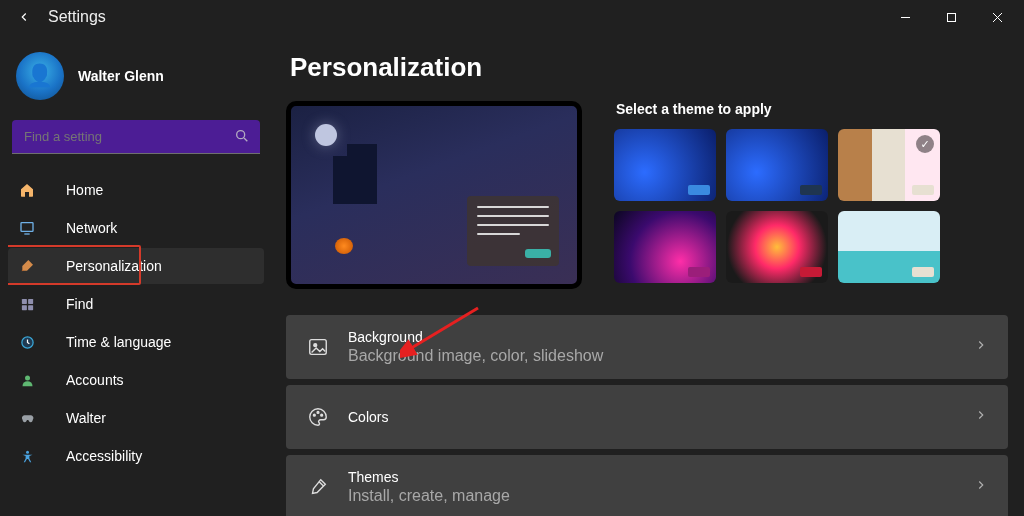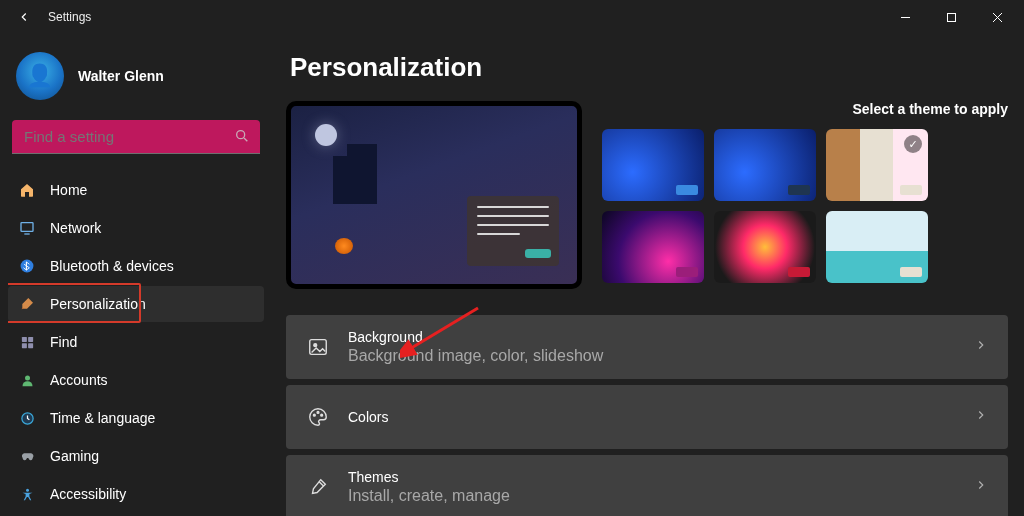--- a/index.html
+++ b/index.html
@@ -1,41 +1,41 @@
 <!DOCTYPE html>
 <html><head>
 <meta charset="utf-8">
 <style>
   *{box-sizing:border-box;margin:0;padding:0;font-family:"Segoe UI",sans-serif;}
   body{background:#202020;color:#fff;width:1024px;height:516px;overflow:hidden;}
   
   .titlebar{height:34px;display:flex;align-items:center;padding:0 4px;}
   .titlebar .back{width:28px;height:28px;display:flex;align-items:center;justify-content:center;margin-left:6px;border-radius:4px;}
-  .titlebar .title{margin-left:10px;font-size:12px;color:#eee;}
+  .titlebar .title{margin-left:10px;font-size:16px;color:#eee;}
   .winbtns{margin-left:auto;display:flex;}
   .winbtn{width:46px;height:34px;display:flex;align-items:center;justify-content:center;}
   .winbtn svg{stroke:#fff;}
   
   .app{display:flex;height:calc(100% - 34px);}
   .sidebar{width:272px;padding:8px 8px 0 8px;display:flex;flex-direction:column;}
   .user{display:flex;align-items:center;gap:14px;padding:10px 8px 20px 8px;}
   .avatar{width:48px;height:48px;border-radius:50%;background:radial-gradient(circle at 50% 40%,#3ab0e6 0%, #1a73c7 55%, #0f4b87 100%);display:flex;align-items:center;justify-content:center;font-size:22px;}
   .username{font-size:14px;font-weight:600;}
   .search{position:relative;margin:0 4px 14px 4px;}
-  .search input{width:100%;height:34px;background:#be185d;border:none;border-bottom:1px solid #6f6f6f;color:#ccc;padding:0 36px 0 12px;font-size:15px;outline:none;border-radius:4px 4px 0 0;}
+  .search input{width:100%;height:34px;background:#4c1d95;border:none;border-bottom:1px solid #6f6f6f;color:#ccc;padding:0 36px 0 12px;font-size:13px;outline:none;border-radius:4px 4px 0 0;}
   .search .icon{position:absolute;right:10px;top:8px;opacity:.8;}
   .nav{display:flex;flex-direction:column;gap:2px;margin-top:4px;overflow:hidden;}
-  .nav-item{display:flex;align-items:center;height:36px;padding:0 10px;border-radius:4px;font-size:14px;cursor:pointer;gap:14px;}
+  .nav-item{display:flex;align-items:center;height:36px;padding:0 10px;border-radius:4px;font-size:14px;cursor:pointer;gap:30px;}
   .nav-item.active{background:#2e2e2e;position:relative;}
   .nav-item .nicon{width:18px;height:18px;display:flex;align-items:center;justify-content:center;font-size:14px;}
   .highlight-box{position:absolute;border:2px solid #d43a2a;border-radius:2px;pointer-events:none;}
   
   .main{flex:1;padding:12px 16px 0 14px;overflow:hidden;position:relative;}
   .page-title{font-size:26px;font-weight:600;margin:6px 0 18px 4px;}
-  .hero{display:flex;gap:20px;align-items:flex-start;text-align:right;}
+  .hero{display:flex;gap:32px;align-items:flex-start;}
   .preview{width:296px;height:188px;border-radius:10px;background:linear-gradient(160deg,#1b2143 0%,#2a2e5c 40%,#3a2f55 100%);position:relative;border:5px solid #000;}
   .preview .moon{position:absolute;left:24px;top:18px;width:22px;height:22px;border-radius:50%;background:#bfc6e0;box-shadow:0 0 14px #bfc6e060;}
   .preview .castle{position:absolute;left:56px;top:38px;width:30px;height:60px;background:#0f1530;}
   .preview .castle::before{content:"";position:absolute;left:-14px;top:12px;width:14px;height:48px;background:#0f1530;}
   .preview .win{position:absolute;right:18px;bottom:18px;width:92px;height:70px;background:#3f3430cc;border-radius:4px;padding:10px;}
   .preview .win .line{height:2px;background:#d8d8d8;margin-bottom:7px;border-radius:1px;}
   .preview .win .btn{position:absolute;right:8px;bottom:8px;width:26px;height:9px;border-radius:3px;background:#3ab0a6;}
   .preview .pumpkin{position:absolute;left:44px;bottom:30px;width:18px;height:16px;border-radius:50%;background:radial-gradient(circle,#ff8a1f,#c75400);}
   .themes-area{flex:1;}
   .themes-title{font-size:14px;font-weight:600;margin:0 0 12px 2px;}
@@ -116,29 +116,20 @@
       </div>
       <div class="nav-item">
         <span class="nicon">
             <svg width="16" height="16" viewBox="0 0 24 24" fill="none" stroke="#6fb0e6" stroke-width="2">
               <rect x="3" y="4" width="18" height="13" rx="1"></rect>
               <line x1="8" y1="21" x2="16" y2="21"></line>
             </svg>
           </span>
         <span>Network</span>
       </div>
-      <div class="nav-item">
-        <span class="nicon">
-            <svg width="14" height="14" viewBox="0 0 24 24">
-              <circle cx="12" cy="12" r="11" fill="#2f7fe0"></circle>
-              <path d="M11 5v14l5-4-9-6m9-0l-5-4v14l-5-4" fill="none" stroke="#fff" stroke-width="1.5"></path>
-            </svg>
-          </span>
-        <span>Bluetooth &amp; devices</span>
-      </div>
       <div class="nav-item active" style="position:relative;">
         <span class="nicon">
             <svg width="16" height="16" viewBox="0 0 24 24" fill="#d48b4a">
               <path d="M14 3l7 7-9 9H5v-7z"></path>
               <path d="M4 20l3-1-2-2z" fill="#b5652e"></path>
             </svg>
           </span>
         <span>Personalization</span>
         <span class="highlight-box" style="left:-3px;top:-3px;width:136px;height:40px;"></span>
       </div>
@@ -148,43 +139,43 @@
               <rect x="3" y="3" width="8" height="8" rx="1"></rect>
               <rect x="13" y="3" width="8" height="8" rx="1"></rect>
               <rect x="3" y="13" width="8" height="8" rx="1"></rect>
               <rect x="13" y="13" width="8" height="8" rx="1"></rect>
             </svg>
           </span>
         <span>Find</span>
       </div>
       <div class="nav-item">
         <span class="nicon">
+            <svg width="15" height="15" viewBox="0 0 24 24" fill="none" stroke="#3aa7d8" stroke-width="2">
+              <circle cx="12" cy="12" r="9" fill="#1f3a52" stroke="#3aa7d8"></circle>
+              <path d="M12 7v5l3 2" stroke="#fff"></path>
+            </svg>
+          </span>
+        <span>Time &amp; language</span>
+      </div>
+      <div class="nav-item">
+        <span class="nicon">
             <svg width="15" height="15" viewBox="0 0 24 24" fill="#5fb872">
               <circle cx="12" cy="8" r="4"></circle>
               <path d="M4 21a8 8 0 0116 0z"></path>
             </svg>
           </span>
         <span>Accounts</span>
       </div>
       <div class="nav-item">
         <span class="nicon">
-            <svg width="15" height="15" viewBox="0 0 24 24" fill="none" stroke="#3aa7d8" stroke-width="2">
-              <circle cx="12" cy="12" r="9" fill="#1f3a52" stroke="#3aa7d8"></circle>
-              <path d="M12 7v5l3 2" stroke="#fff"></path>
-            </svg>
-          </span>
-        <span>Time &amp; language</span>
-      </div>
-      <div class="nav-item">
-        <span class="nicon">
             <svg width="16" height="16" viewBox="0 0 24 24" fill="#9aa0a6">
               <path d="M6 8h12a4 4 0 013 6l-1 3a3 3 0 01-5 0l-1-2h-2l-1 2a3 3 0 01-5 0l-1-3a4 4 0 013-6z"></path>
             </svg>
           </span>
-        <span>Gaming</span>
+        <span>Walter</span>
       </div>
       <div class="nav-item">
         <span class="nicon">
             <svg width="15" height="15" viewBox="0 0 24 24" fill="#4aa3e0">
               <circle cx="12" cy="5" r="2.4"></circle>
               <path d="M4 9h16l-5 2v4l3 6h-2l-3-5h-2l-3 5H6l3-6v-4z"></path>
             </svg>
           </span>
         <span>Accessibility</span>
       </div>

